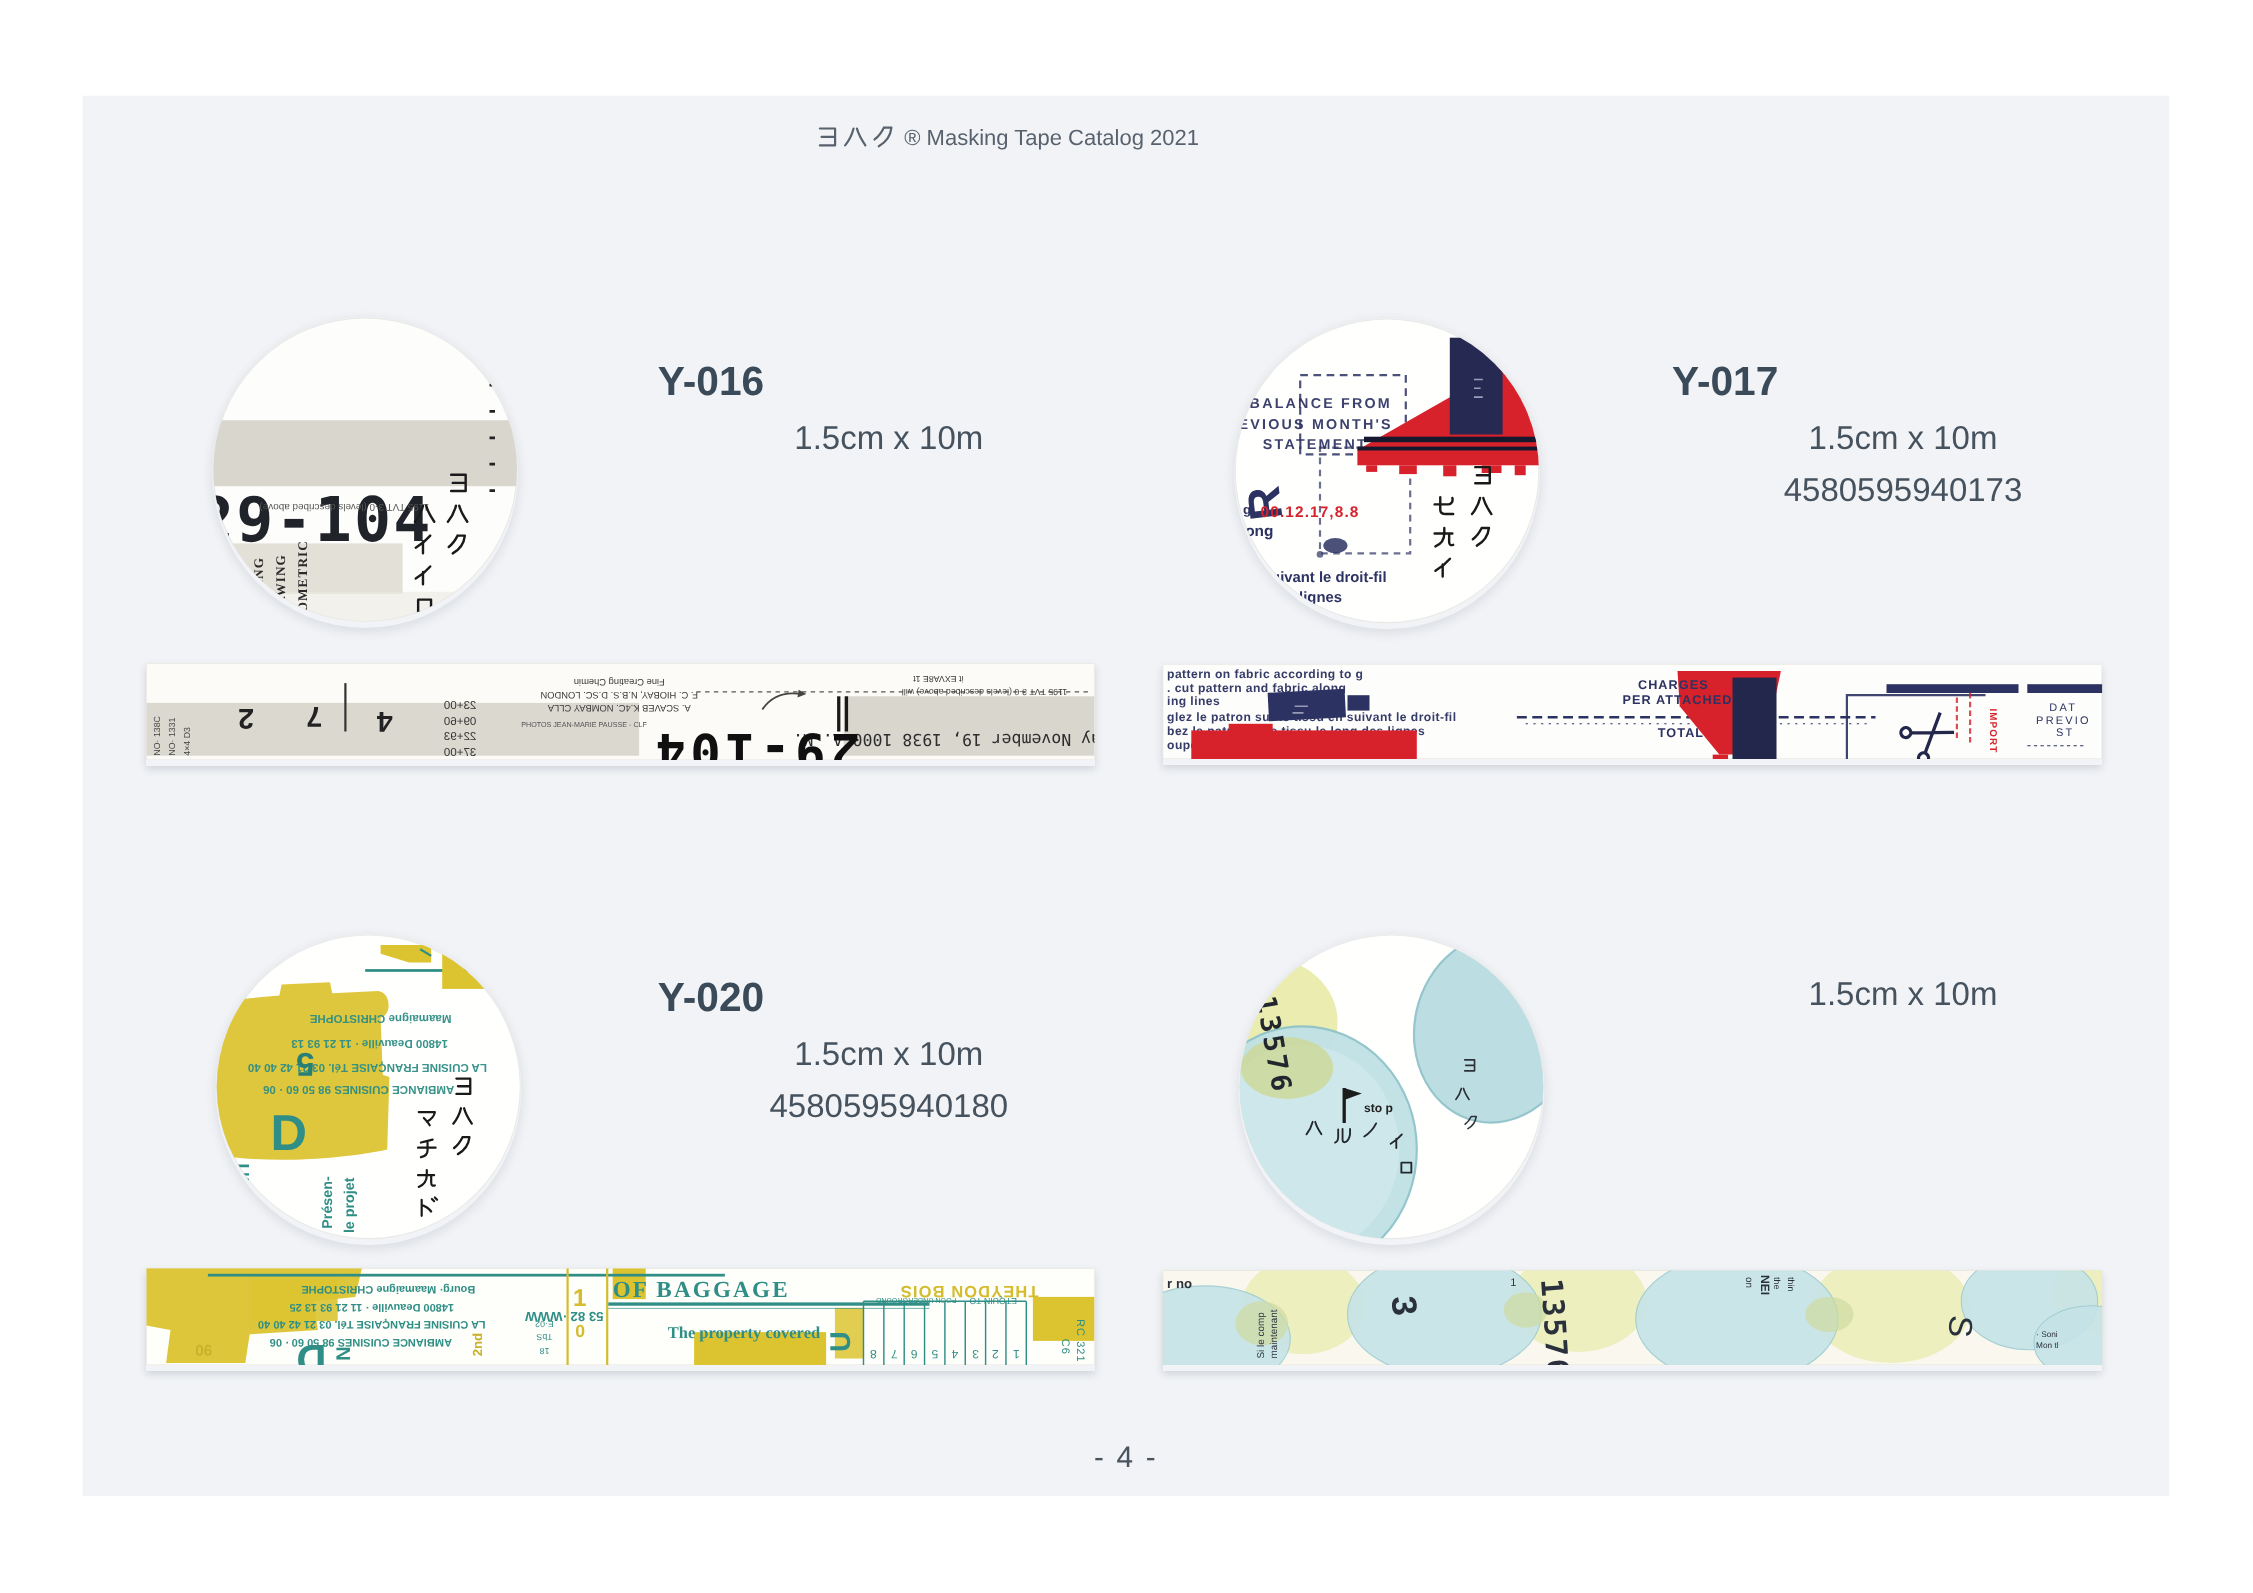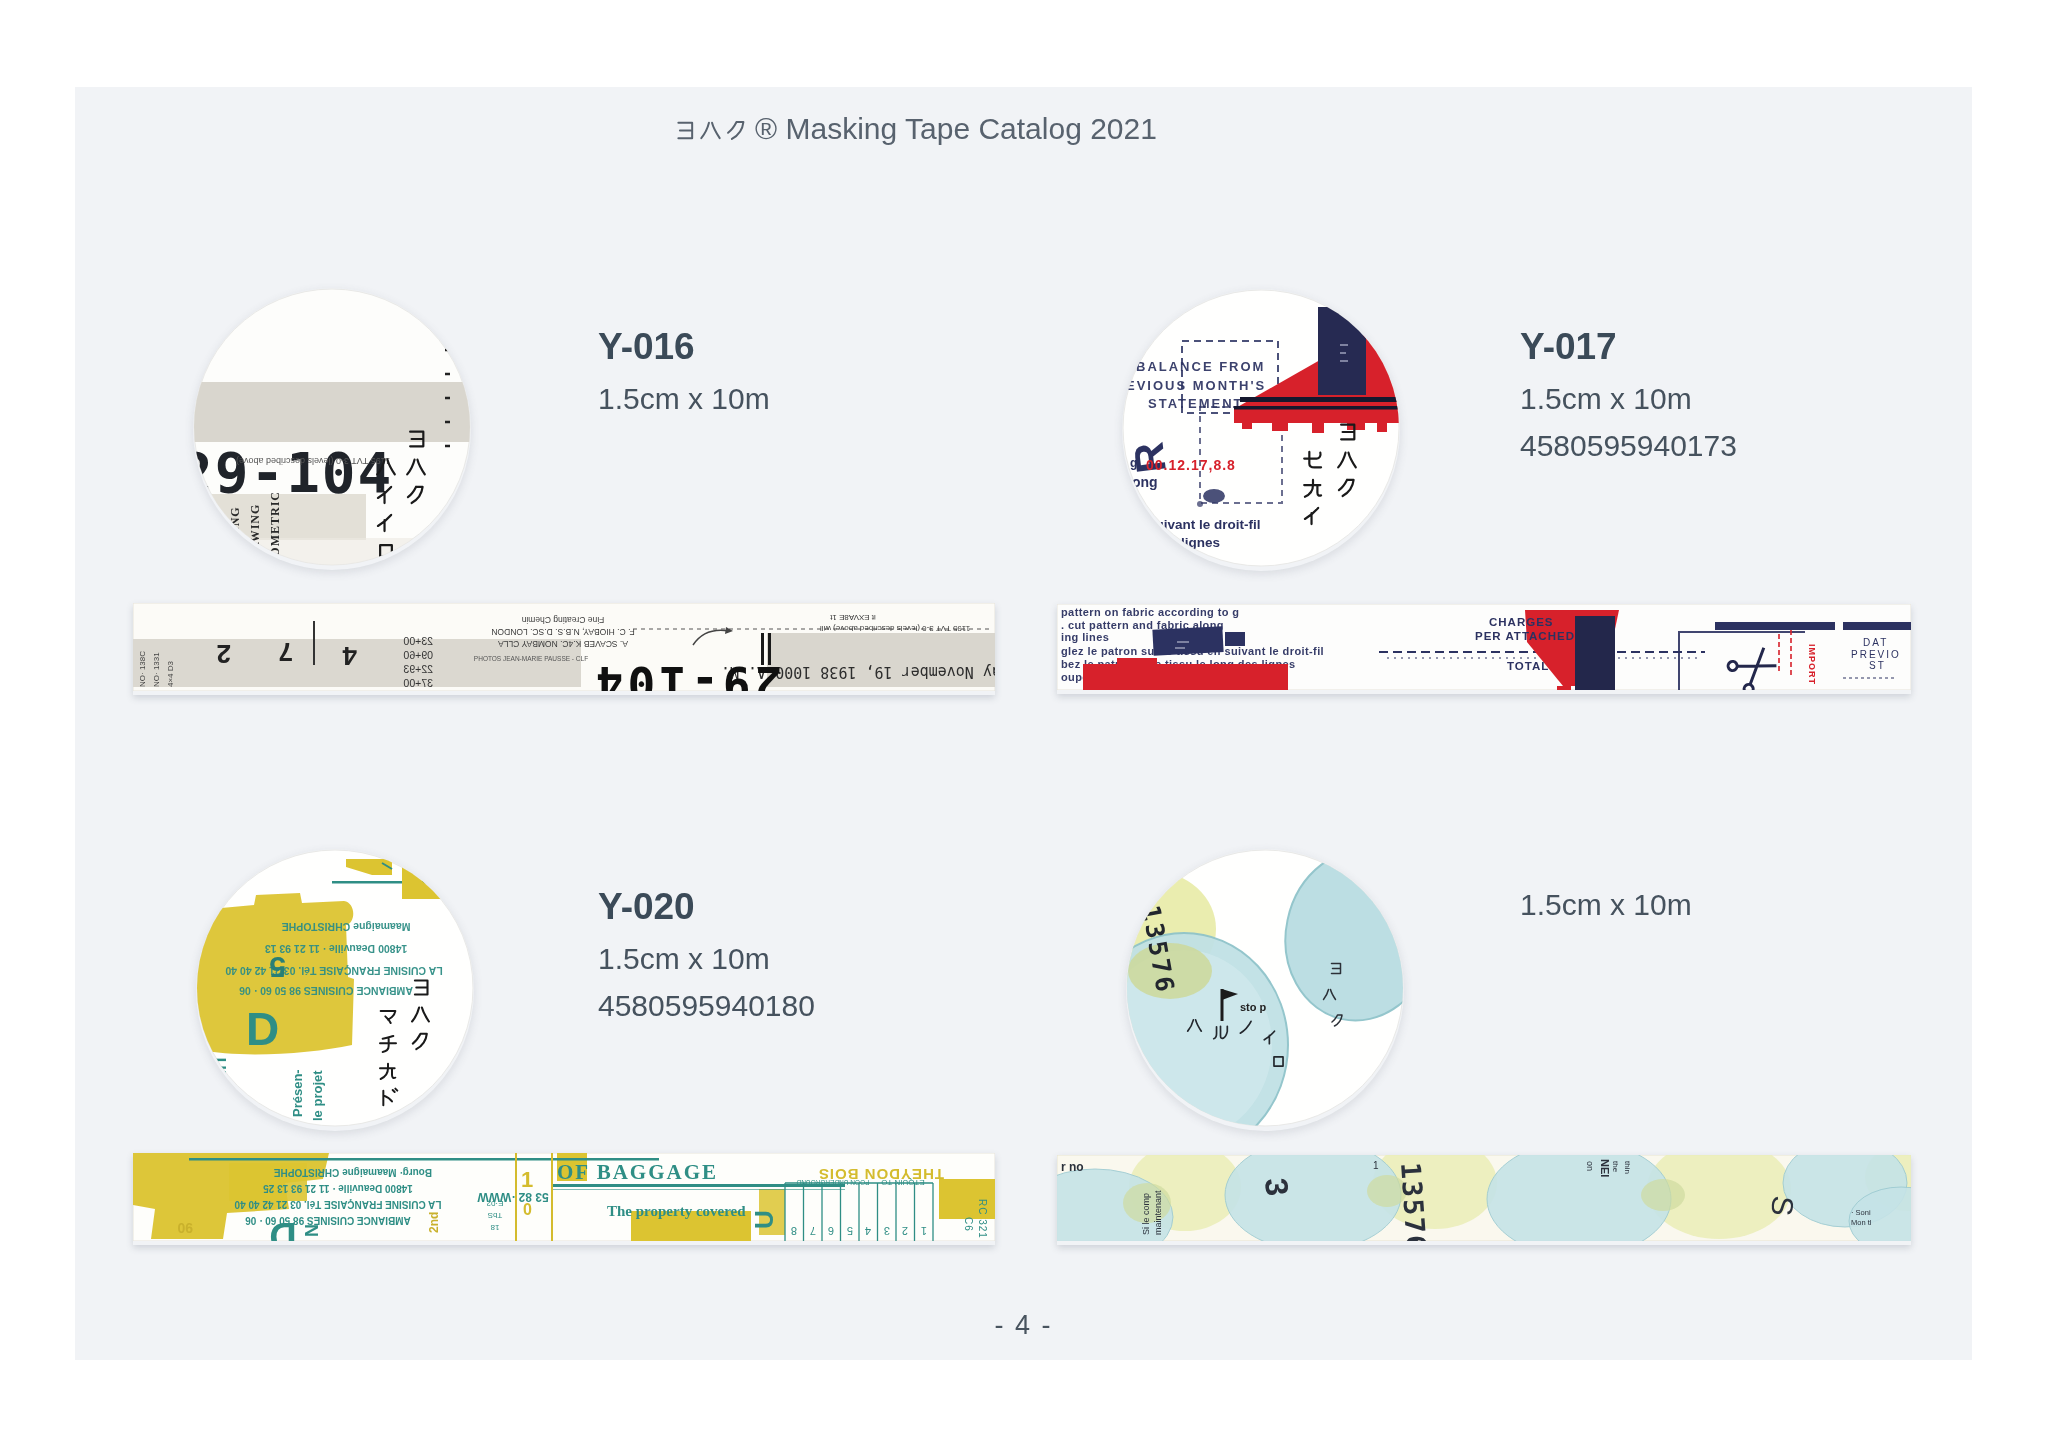--- a/index.html
+++ b/index.html
@@ -1,25 +1,25 @@
 <!DOCTYPE html>
 <html><head>
 <meta charset="utf-8">
 <style>
   html,body{margin:0;padding:0;}
   body{width:2048px;height:1448px;background:#ffffff;position:relative;
        font-family:"Liberation Sans",sans-serif;overflow:hidden;}
   .panel{position:absolute;left:75px;top:87px;width:1897px;height:1273px;background:#f1f3f6;}
   .header{position:absolute;left:75px;top:112px;width:1679px;display:flex;justify-content:center;
-          align-items:flex-end;gap:7px;color:#58626e;font-size:30px;}
+          align-items:center;gap:7px;color:#58626e;font-size:20px;}
   .footer{position:absolute;left:75px;top:1310px;width:1897px;text-align:center;
           color:#49545f;font-size:27px;letter-spacing:2px;}
   .info{position:absolute;width:420px;}
   .info .code{font-size:37px;font-weight:bold;color:#3b4a58;margin:0 0 17px 0;line-height:1;}
-  .info .meta{font-size:30px;color:#46525e;margin:0 0 12px 0;line-height:1.15;}
+  .info .meta{font-size:30px;color:#46525e;margin:0 0 12px 0;line-height:1.15;text-align:center;}
   .swatch{position:absolute;border-radius:50%;box-shadow:0 3px 10px rgba(70,80,100,.14);}
   .strip{position:absolute;box-shadow:0 3px 7px rgba(70,80,100,.20);}
   svg text{font-family:"Liberation Sans",sans-serif;}
   .navy{fill:#2c3261}.red{fill:#d7212b}.teal{fill:#2f8e85}.ink{fill:#20242a}
   .serif{font-family:"Liberation Serif",serif}
   .mono{font-family:"DejaVu Sans Mono",monospace}
   .b{font-weight:bold}
 </style>
 </head>
 <body>

